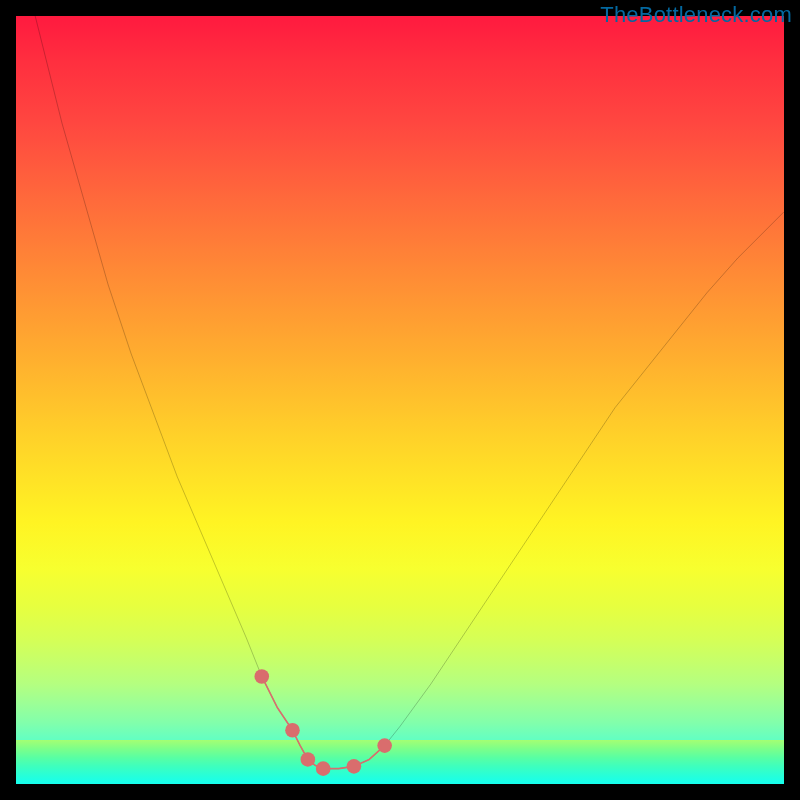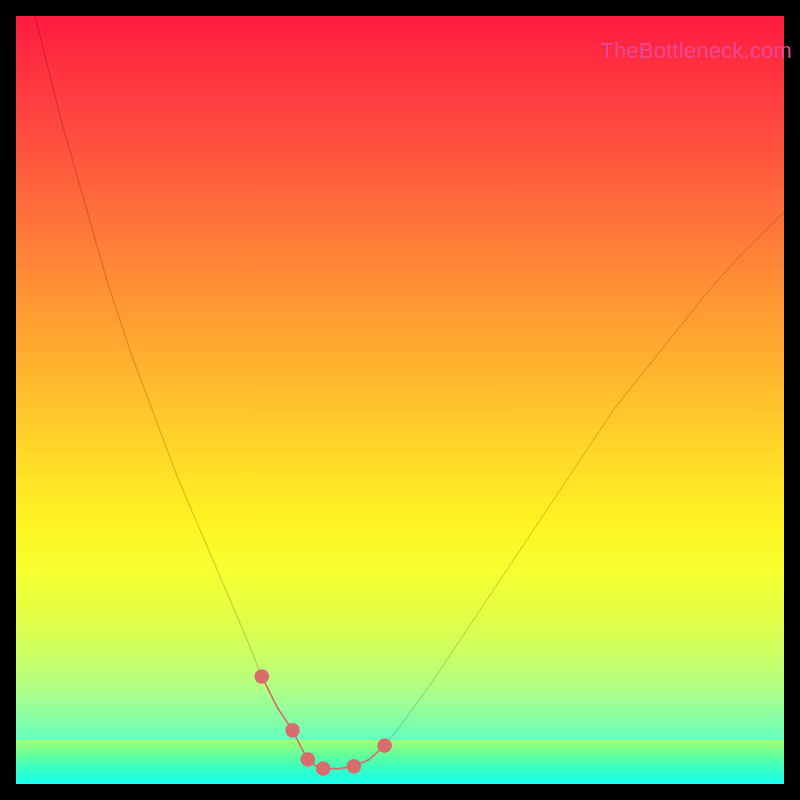--- a/index.html
+++ b/index.html
@@ -72,25 +72,24 @@
     position: absolute;
     inset: 0;
     width: 768px;
     height: 768px;
   }
   .watermark {
     position: absolute;
     top: 2px;
     right: 8px;
     font-size: 22px;
-    color: #ec4899;
+    color: #0369a1;
     font-weight: 500;
     letter-spacing: 0.2px;
     user-select: none;
-    margin-top: 36px;
   }
 </style>
 </head>
 <body>
 
 <div class="frame">
   <div class="plot-area">
     <div class="gradient"></div>
     <div class="green-band"></div>
     <svg class="curve-svg" viewBox="0 0 100 100" preserveAspectRatio="none">

